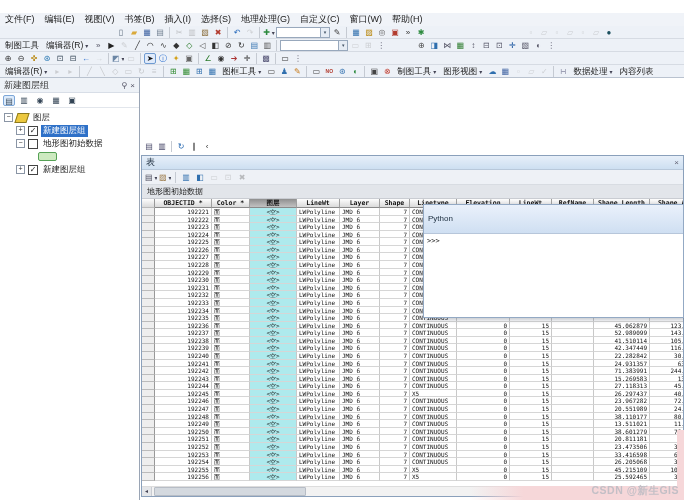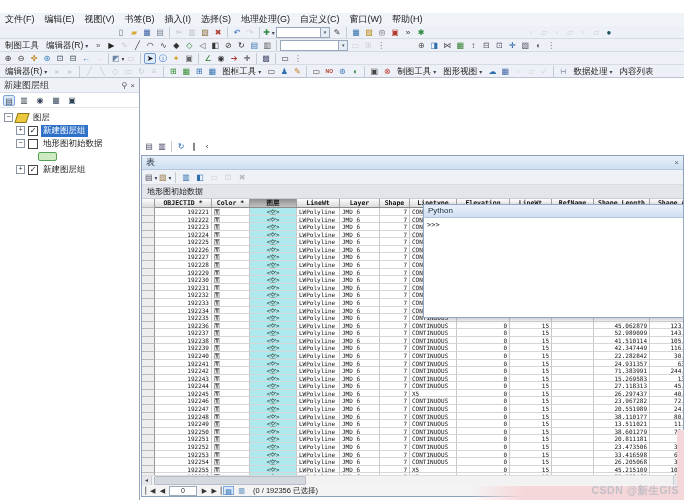--- a/index.html
+++ b/index.html
@@ -82,21 +82,21 @@
   .nav-btn{min-width:10px;text-align:center;color:#333;letter-spacing:-1px;}
   .nav-box{width:26px;height:8px;background:#fff;border:1px solid #9ab;font-size:7px;line-height:8px;
            text-align:center;}
   .view-icon{width:11px;height:9px;font-size:7px;line-height:9px;text-align:center;color:#2f6fae;}
   .view-icon.sel{border:1px solid #7da7d8;background:#dcebfc;box-sizing:border-box;}
   .nav-status{margin-left:4px;font-size:7.5px;color:#222;}
   
   .python-win{position:absolute;left:423px;top:204px;width:261px;height:114px;background:#fff;
               border:1px solid #93a9c4;box-shadow:1px 2px 4px rgba(60,70,90,.3);z-index:8;box-sizing:border-box;}
   .py-title{height:12px;background:linear-gradient(#eaf1fb,#cfdff2);border-bottom:1px solid #b7c6da;
-            font-size:8px;line-height:12px;padding:0 4px;color:#234;}
+            font-size:8px;line-height:12px;padding:8px 4px;color:#234;}
   .py-body{font-family:"DejaVu Sans Mono",monospace;font-size:7px;padding:3px 3px;color:#111;}
   
   .pink-bottom{position:absolute;left:470px;top:486px;width:214px;height:14px;z-index:20;
                background:linear-gradient(to right, rgba(246,215,217,0), #f6d7d9 25%);}
   .pink-right{position:absolute;left:677px;top:430px;width:7px;height:70px;background:#f6d7d9;z-index:20;}
   .watermark{position:absolute;right:5px;top:484px;z-index:21;font-size:10.5px;font-weight:bold;
              color:#c3bfc6;letter-spacing:.5px;}
 </style>
 </head>
 <body>
@@ -885,30 +885,20 @@
             <div class="cell r" style="width: 56px;">25.592465</div>
             <div class="cell r" style="width: 56px;">39.98835</div>
           </div>
         </div>
     </div>
     <div class="t-hscroll">
       <span class="hs-btn">◂</span>
       <span class="hs-thumb"></span>
       <span class="hs-btn right">▸</span>
     </div>
-    <div class="t-nav">
-      <span class="nav-btn">▏◀</span>
-      <span class="nav-btn">◀</span>
-      <span class="nav-box">0</span>
-      <span class="nav-btn">▶</span>
-      <span class="nav-btn">▶▕</span>
-      <span class="view-icon sel">▤</span>
-      <span class="view-icon">▥</span>
-      <span class="nav-status">(0 / 192356 已选择)</span>
-    </div>
   </div>
 
   <div class="python-win">
     <div class="py-title">
       <span>Python</span>
     </div>
     <div class="py-body">
       <span>&gt;&gt;&gt;</span>
     </div>
   </div>

